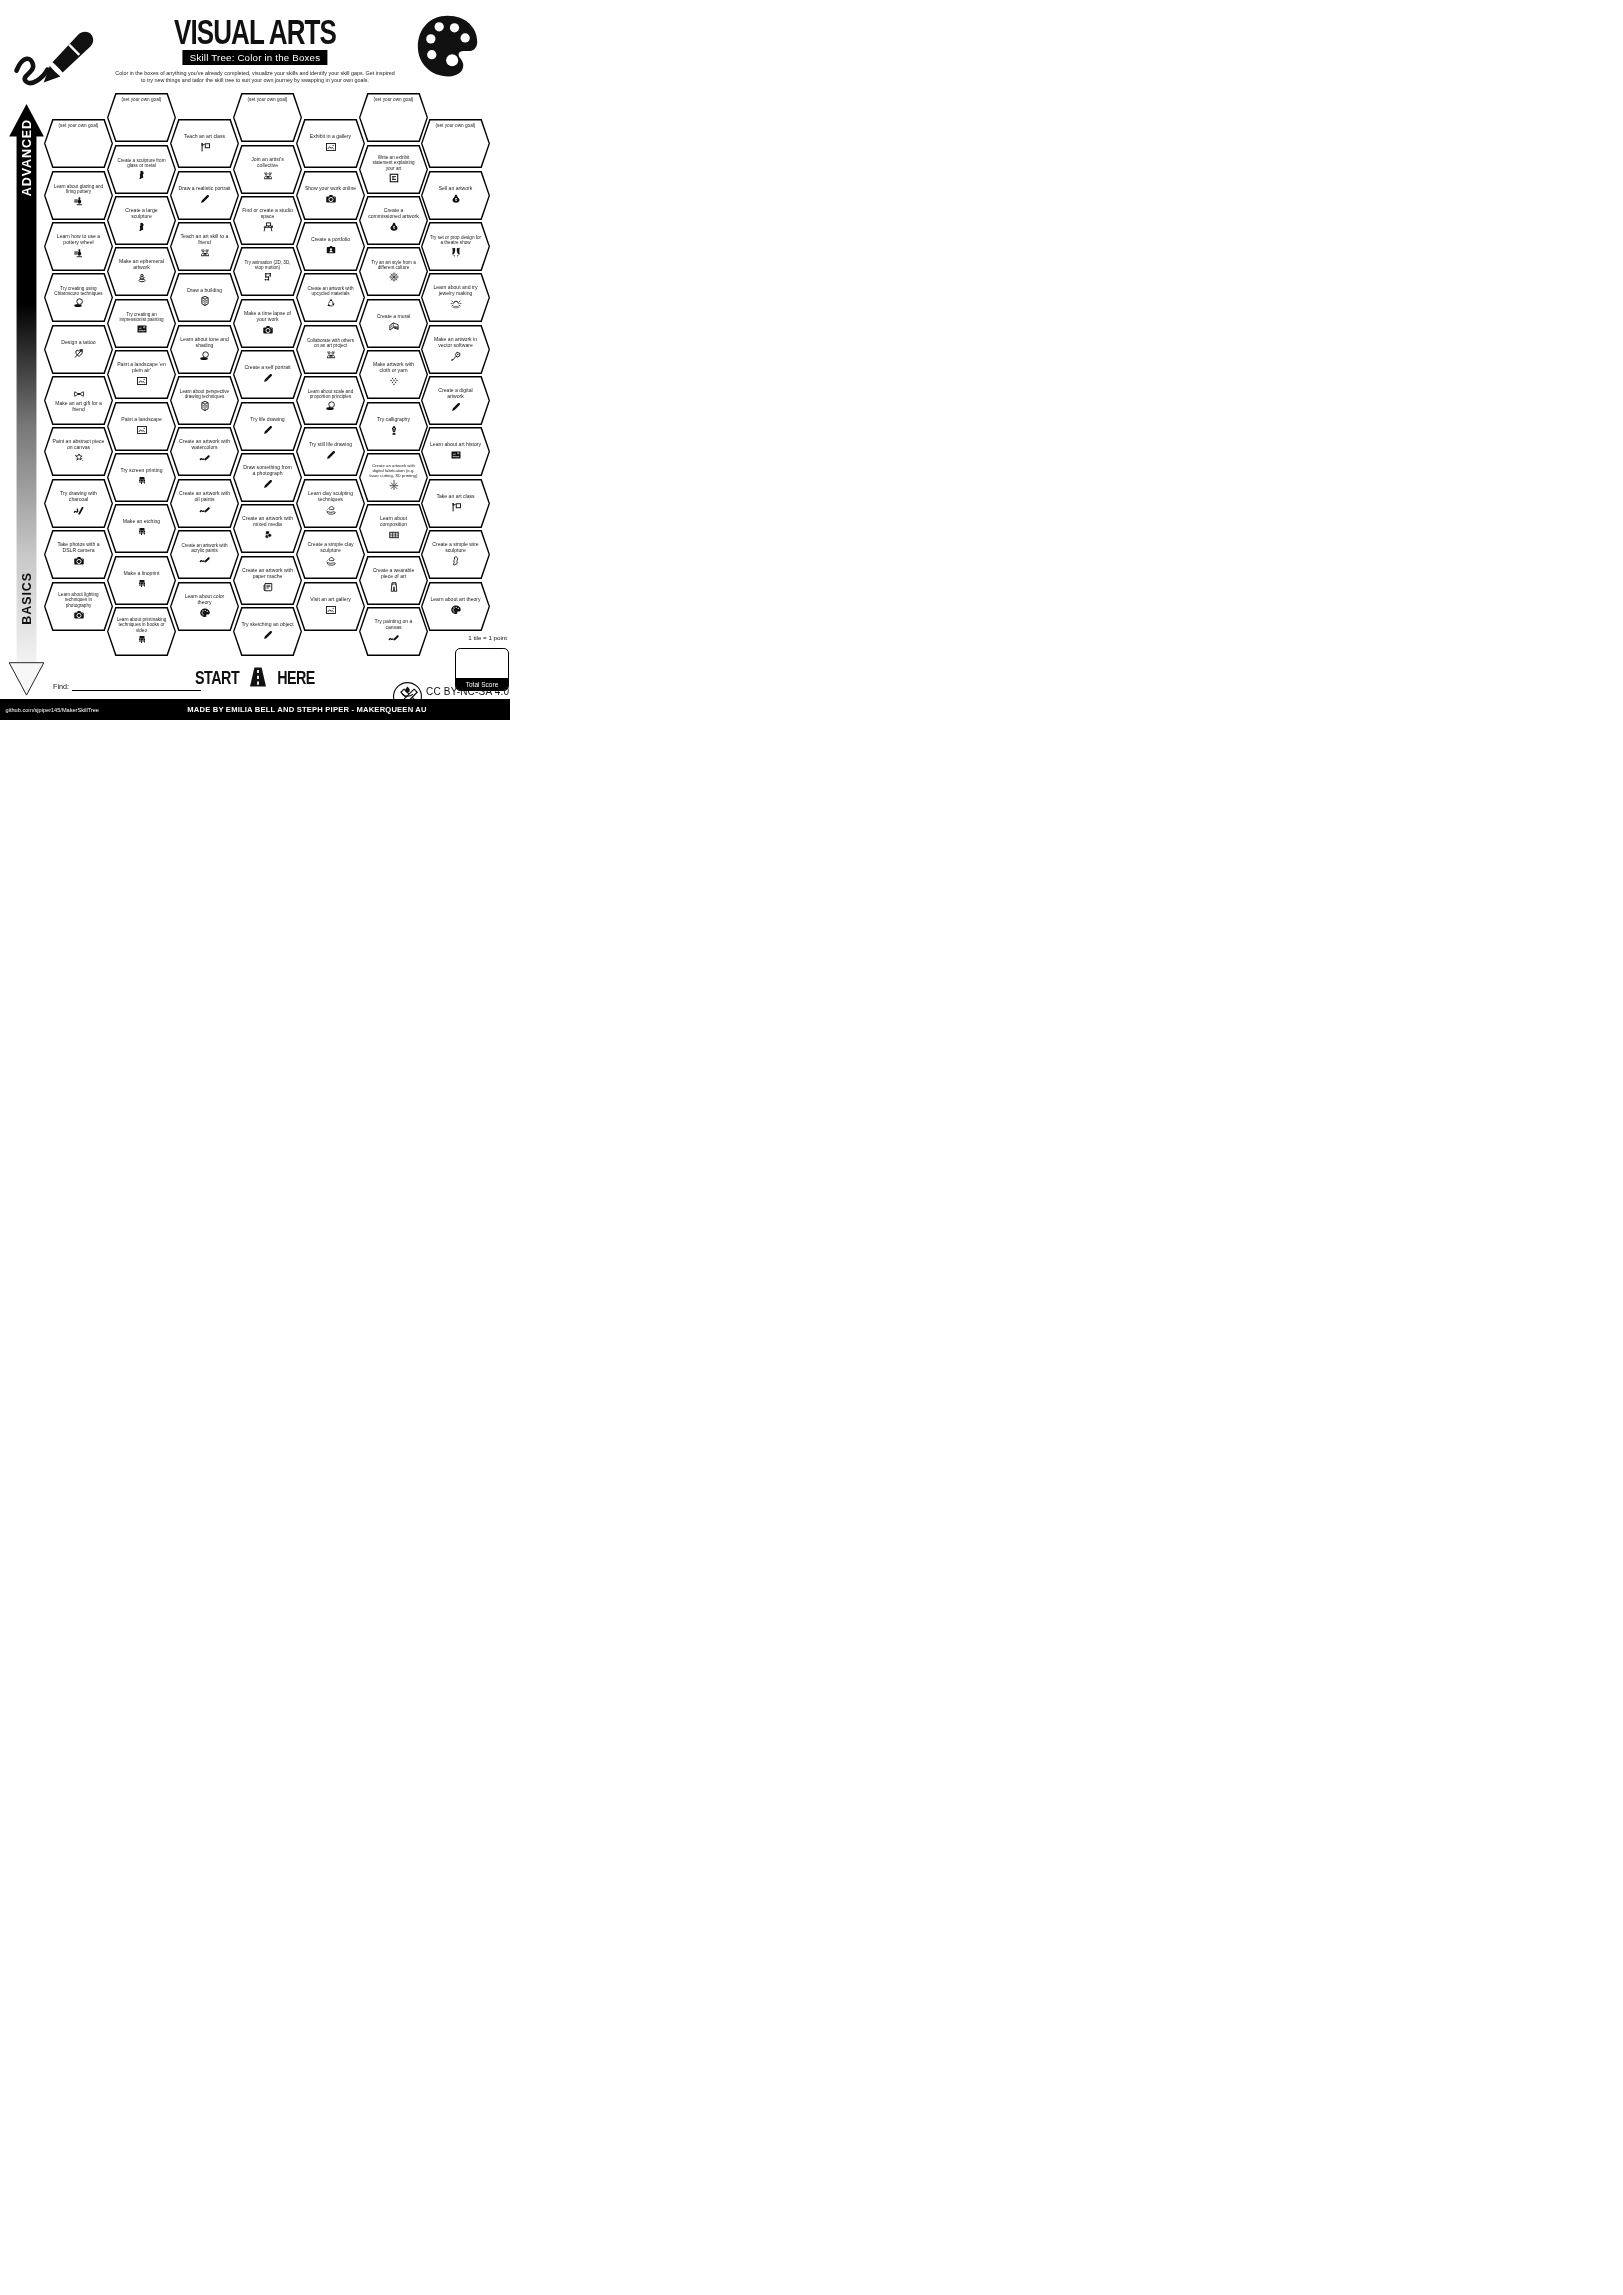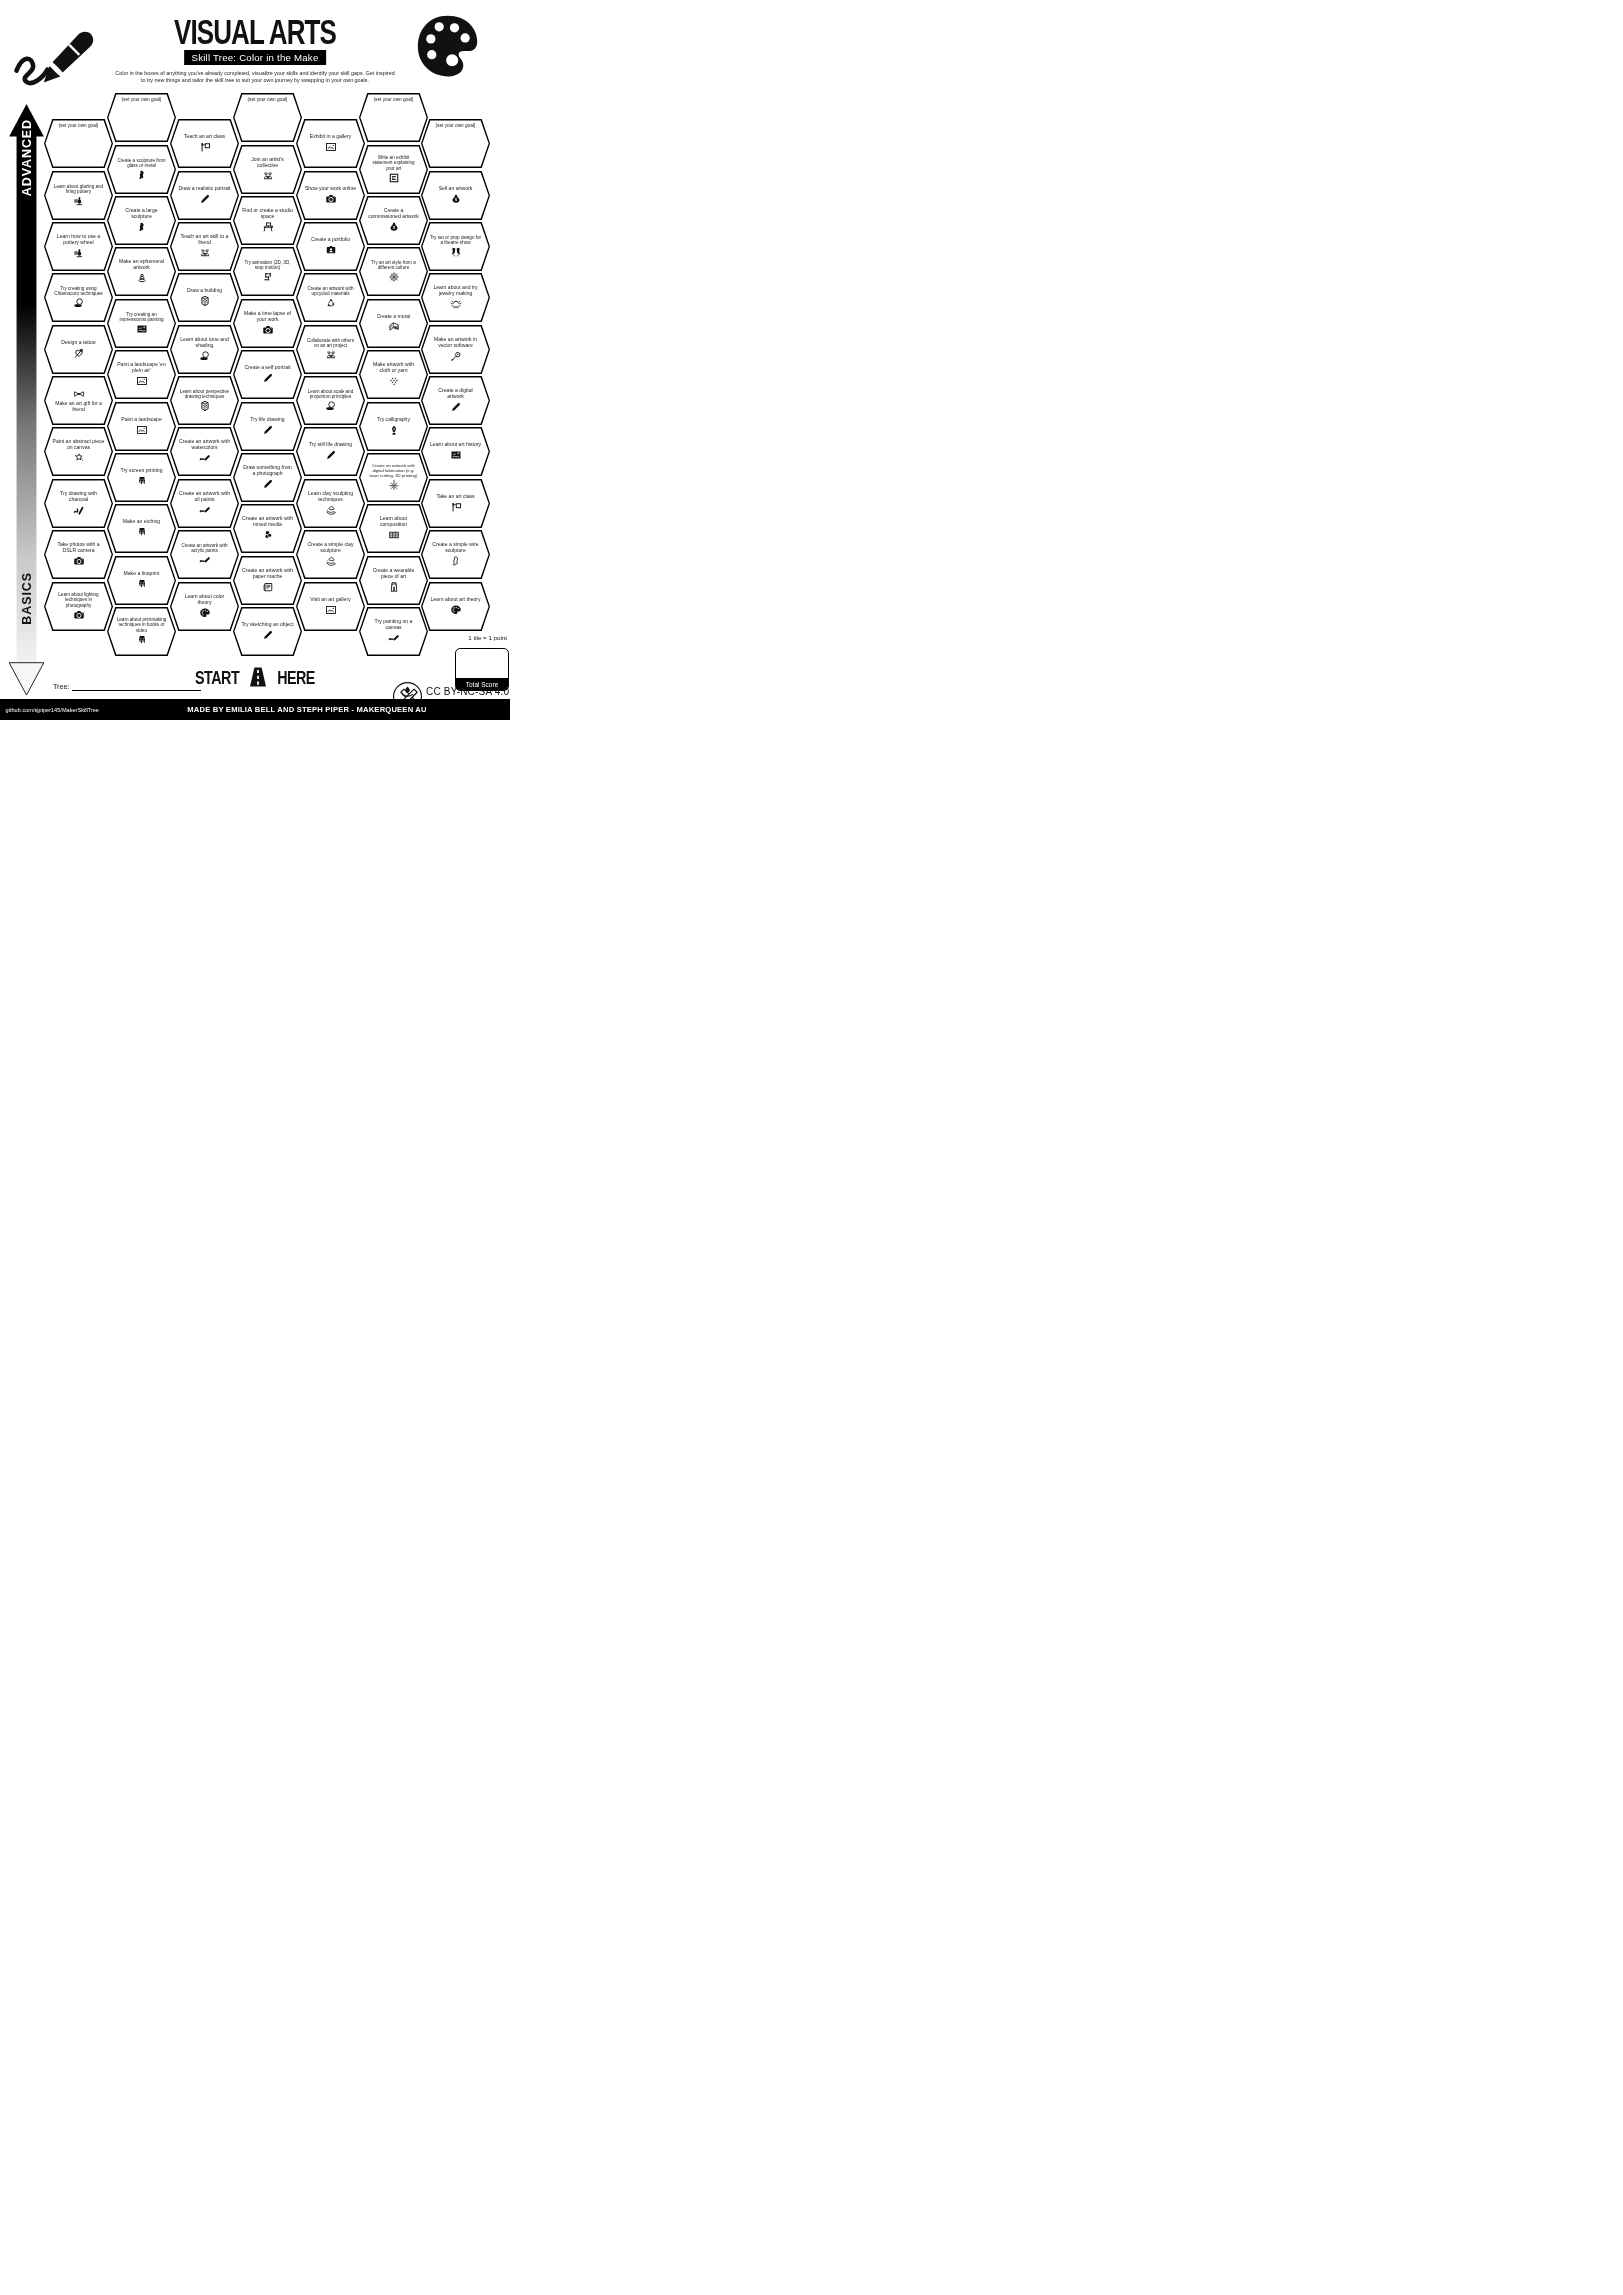--- a/index.html
+++ b/index.html
@@ -57,21 +57,21 @@
 <div class="abs" id="marker-art">
   <svg width="97" height="74" viewBox="0 0 210 160">
     <path d="M14 118c14-34 32-30 36-12 4 16-28 24-15 36 11 10 36-7 46-26" stroke="#111" stroke-width="10" fill="none" stroke-linecap="round"></path>
     <path d="M92 100l56-60c8-8 20-8 27-1 7 8 7 19-1 27l-60 56c-8-9-14-15-22-22z" fill="#111"></path>
     <path d="M86 108l-13 36 36-13c-8-7-16-15-23-23z" fill="#111"></path>
     <path d="M128 62l22 22" stroke="#fff" stroke-width="5"></path>
   </svg>
 </div>
 
 <div class="abs" id="page-title">VISUAL ARTS</div>
-<div class="abs" id="subtitle-box">Skill Tree: Color in the Make</div>
+<div class="abs" id="subtitle-box">Skill Tree: Color in the Boxes</div>
 <div class="abs" id="description">
   <div>Color in the boxes of anything you've already completed, visualize your skills and identify your skill gaps.  Get inspired</div>
   <div>to try new things and tailor the skill tree to suit your own journey by swapping in your own goals.</div>
 </div>
 
 <div class="abs" id="palette-art">
   <svg width="66" height="77" viewBox="0 0 142 166">
     <path d="M70 8c40 0 64 26 64 56 0 13-8 20-18 20h-12c-10 0-13 8-7 15 5 6 7 11 7 16 0 14-13 24-32 24C34 139 6 111 6 75 6 36 32 8 70 8z" fill="#111"></path>
     <circle cx="52" cy="32" r="10" fill="#fff"></circle>
     <circle cx="85" cy="34" r="10" fill="#fff"></circle>
@@ -994,21 +994,21 @@
   <span>
     <svg width="26" height="24" viewBox="0 0 24 24">
       <path d="M8.4 2.5h7.2l4.4 19H4L8.4 2.5z" fill="#111"></path>
       <path d="M12 5v3.1m0 2.7v3.1m0 2.7v3.1" stroke="#fff" stroke-width="1.8"></path>
     </svg>
   </span>
   <span class="start-word">HERE</span>
 </div>
 
 <div class="abs" id="name-row">
-  <span>Tree:</span>
+  <span>Find:</span>
   <span id="name-line"></span>
 </div>
 
 <div class="abs" id="tile-point-note">1 tile = 1 point</div>
 <div class="abs" id="score-box">
   <div id="score-band">Total Score</div>
 </div>
 
 <div class="abs" id="cc-badge">
   <svg width="31" height="31" viewBox="0 0 80 80">

